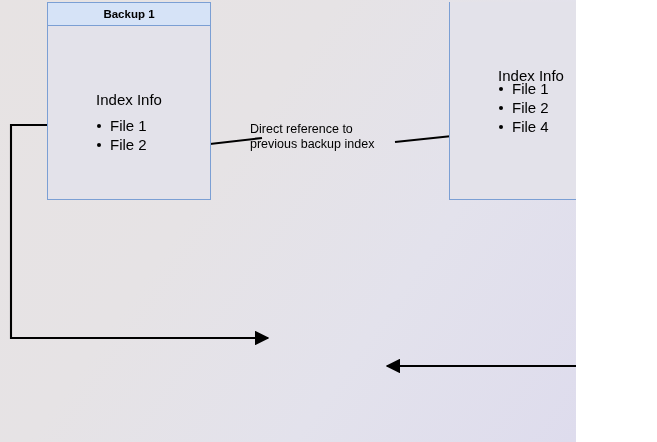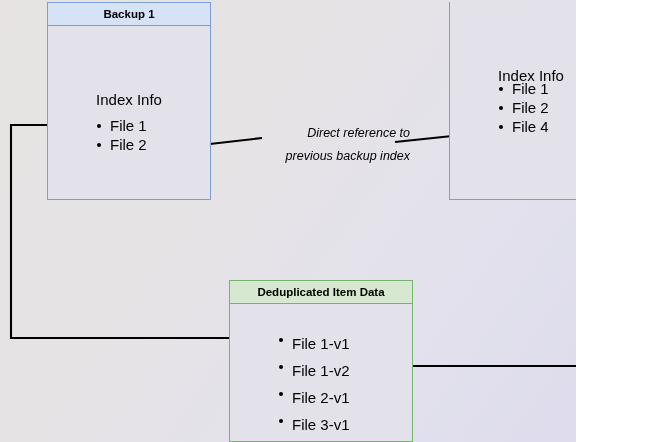--- a/index.html
+++ b/index.html
@@ -95,26 +95,25 @@
     top: 8px;
     width: 4px;
     height: 4px;
     border-radius: 50%;
     background: #000;
   }
 
   
   .caption {
     position: absolute;
-    text-align: right;
+    text-align: left;
     font-size: 12.5px;
-    line-height: 23px;
+    line-height: 15px;
     color: #000;
     white-space: pre-line;
-    font-style: italic;
   }
 
   
   #edges {
     position: absolute;
     left: 0;
     top: 0;
     width: 657px;
     height: 442px;
     pointer-events: none;
@@ -155,28 +154,17 @@
     <div class="node-body">
       <div class="index-label" style="top:37px;">Index Info</div>
       <ul class="file-list" style="left:48px; top:77px;">
         <li>File 1</li>
         <li>File 2</li>
         <li>File 4</li>
       </ul>
     </div>
   </div>
 
-  <div class="node green" style="left:229px; top:280px; width:184px; height:162px;">
-    <div class="node-header">Deduplicated Item Data</div>
-    <div class="node-body">
-      <ul class="file-list" style="left:48px; top:26px; line-height:27px;">
-        <li style="line-height:27px;">File 1-v1</li>
-        <li style="line-height:27px;">File 1-v2</li>
-        <li style="line-height:27px;">File 2-v1</li>
-        <li style="line-height:27px;">File 3-v1</li>
-      </ul>
-    </div>
-  </div>
 
   <div class="caption" style="left:250px; top:122px; width:160px;">Direct reference to
 previous backup index</div>
 
 </div>
 
 </body></html>

